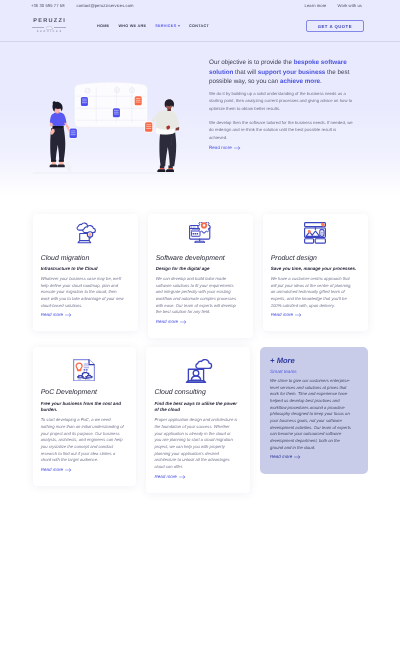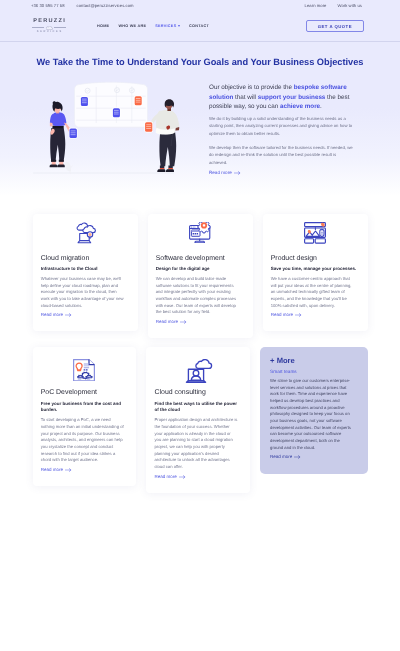--- a/index.html
+++ b/index.html
@@ -53,21 +53,21 @@
   .hero-text { flex:1; padding-left:7px; padding-top:0px; }
   .hero-lead { font-size:6.32px; line-height:9.6px; max-width:152px; color:#3e4055; font-weight:400; letter-spacing:-.02px;}
   .hero-lead b { color:#4a52e0; font-weight:700; }
   .hero-sm { font-size:4.28px; line-height:7.7px; max-width:146px; color:#6d7089; margin-top:3px; }
   .hero-sm p + p { margin-top:5.8px; }
   .readmore { display:flex; align-items:center; gap:2px; font-size:4.6px; color:#4a52e0; margin-top:2px; text-decoration:none; line-height:8px;}
   .arr { width:7px; height:4px; flex:none; }
 
   
   .cards { position:relative; padding:0 32.5px; margin-top:18px; }
-  .card-row { display:flex; gap:10px; align-items:flex-start; }
+  .card-row { display:flex; gap:10px; align-items:flex-start;font-style:italic; }
   .card-row.row2 { margin-top:8.5px; }
   .card {
     flex:1; background:#fff; border-radius:4px; padding:6px 8.2px 12px;
     box-shadow:0 1px 8px rgba(85,90,160,.09);
   }
   .card .icon { height:31px; display:flex; align-items:flex-start; justify-content:center; padding-top:2px; margin-bottom:4.5px;}
   .card-row.row2 .icon { height:34px; padding-top:6px; margin-bottom:3.5px;}
   .card h3 { font-size:6.95px; font-weight:400; color:#2a2b3a; margin-bottom:3.6px; letter-spacing:.0px; line-height:1;}
   .card .sub { font-size:4.5px; font-weight:700; color:#26273a; line-height:1.52; margin-bottom:3.2px;}
   .card .body { font-size:4.22px; line-height:6.65px; color:#74778f; max-width:84px;}
@@ -109,21 +109,20 @@
         <span class="item">HOME</span>
         <span class="item">WHO WE ARE</span>
         <span class="item active">
             <span>SERVICES</span>
             <i class="caret"></i>
           </span>
         <span class="item">CONTACT</span>
       </div>
       <div class="quote-btn">GET A QUOTE</div>
     </div>
-    <div class="headline">We Take the Time to Understand Your Goals and Your Business Objectives</div>
 
     <div class="hero-body">
       <div class="hero-art" style="position:static">
         <svg viewBox="25 76 180 104" width="180" height="104">
 
           <path d="M74.5 122.5V89.3c0-2.3 1.6-4.3 3.9-4.7 7.5-1.3 20.4-2.4 32.6-2.4s25.1 1.1 32.6 2.4c2.3.4 3.9 2.4 3.9 4.7v33.2c0 2.6-2.1 4.7-4.7 4.7H79.2a4.7 4.7 0 0 1-4.7-4.7z" fill="#fcfcff" stroke="#eceef7" stroke-width="0.7"></path>
           <g stroke="#e9ebf4" stroke-width="0.6" fill="none">
             <path d="M76.2 96.2h69.6M76.2 108.2h69.6M76.2 120.2h69.6"></path>
             <path d="M96.2 87v36M116.4 85.6v37.4M131.8 86.2v36.8"></path>
           </g>

